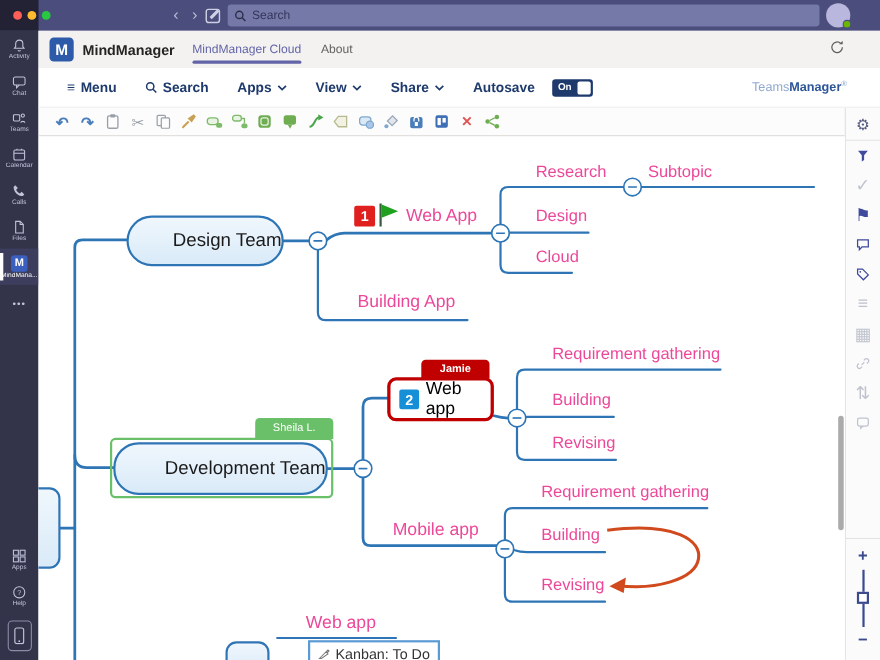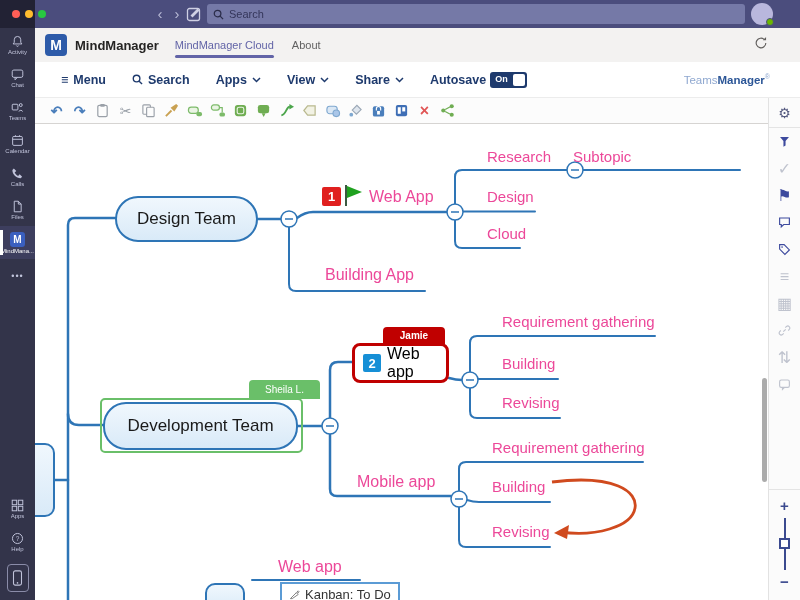--- a/index.html
+++ b/index.html
@@ -37,21 +37,21 @@
   .apptitle{font-size:13px;font-weight:bold;color:#252423;margin-right:16px}
   .apptab{position:relative;font-size:11px;color:#616161;margin-right:18px;padding:9px 0;cursor:pointer}
   .apptab.active{color:#6264a7}
   .apptab.active::after{content:"";position:absolute;left:0;right:0;bottom:2px;height:3px;background:#6264a7;border-radius:2px}
   .refresh{margin-left:auto;margin-right:32px;color:#605e5c;cursor:pointer}
 
   
   .menubar{position:absolute;left:35px;top:62px;width:765px;height:36px;background:#fff;display:flex;align-items:center;border-bottom:1px solid #ececec}
   .mbtn{display:flex;align-items:center;gap:5px;color:#1e3a6d;font-size:12.5px;font-weight:bold;margin-left:26px;cursor:pointer;white-space:nowrap}
   .mbtn svg{display:block}
-  .autosave{display:flex;align-items:center;gap:4px;margin-left:26px}
+  .autosave{display:flex;align-items:center;gap:16px;margin-left:26px}
   .as-label{color:#1e3a6d;font-size:12.5px;font-weight:bold}
   .toggle{width:37px;height:16px;background:#1e3a6d;border-radius:3px;position:relative;cursor:pointer}
   .toggle .on{position:absolute;left:5px;top:2px;color:#fff;font-size:9px;font-weight:bold}
   .toggle .knob{position:absolute;right:2px;top:2px;width:12px;height:12px;background:#fff;border-radius:2px}
   .brand{margin-left:auto;margin-right:30px;font-size:11.5px;color:#8fa8d0;white-space:nowrap}
   .brand b{color:#2c5697}
   .brand sup{font-size:7px}
 
   
   .iconbar{position:absolute;left:35px;top:98px;width:733px;height:26px;background:#fcfcfc;border-bottom:1px solid #d6d4d2;display:flex;align-items:center;gap:6px;padding-left:13px}
@@ -68,21 +68,21 @@
   .ico-dark{color:#555a80}.ico-navy{color:#3d4a9e}.ico-gray{color:#bfc3ce}
   .zoomctl{margin-top:auto;width:100%;display:flex;flex-direction:column;align-items:center;border-top:1px solid #e4e4e4;padding:6px 0 8px}
   .zbtn{color:#3b4a8f;font-size:15px;font-weight:bold;height:20px;cursor:pointer;line-height:20px}
   .slider{position:relative;width:100%;height:52px;display:flex;justify-content:center;margin:2px 0}
   .slider .track{width:2px;height:52px;background:#3b4a8f}
   .slider .handle{position:absolute;top:20px;width:11px;height:11px;background:#fff;border:2px solid #3b4a8f;cursor:grab}
 
   
   .cv{position:absolute;left:35px;top:124px;width:733px;height:476px;background:#fff;overflow:hidden}
   .cv svg.lines{position:absolute;left:0;top:0}
-  .node{position:absolute;display:flex;align-items:center;justify-content:center;color:#1a1a1a}
+  .node{position:absolute;display:flex;align-items:center;justify-content:flex-end;color:#1a1a1a}
   .pill{background:linear-gradient(#f0f7fd,#d9eaf8);border:2px solid #2e75b6;border-radius:23px;font-size:17px}
   .lab{position:absolute;color:#ec4899;white-space:nowrap;cursor:default}
   .l16{font-size:16px}.l15{font-size:15px}
   .boundary{position:absolute;border:2px solid #6abf69;border-radius:5px;background:transparent}
   .gtag{position:absolute;background:#6abf69;color:#fff;font-size:10px;display:flex;align-items:center;justify-content:center;border-radius:4px 4px 0 0}
   .rtag{position:absolute;background:#c00000;color:#fff;font-size:10px;font-weight:bold;display:flex;align-items:center;justify-content:center;border-radius:4px 4px 0 0}
   .selnode{position:absolute;background:#fff;border:3px solid #c00000;border-radius:8px;display:flex;align-items:center;padding:0 8px;gap:6px}
   .marker{width:19px;height:19px;border-radius:2px;color:#fff;font-size:13px;font-weight:bold;display:flex;align-items:center;justify-content:center}
   .m-red{background:#e0201f;position:absolute}
   .m-blue{background:#168fd6;width:18px;height:18px;flex:0 0 auto}
@@ -457,27 +457,27 @@
     <span class="marker m-red" style="left:287px;top:63px">1</span>
     <span class="flagwrap" style="left:309px;top:60px">
       <svg width="20" height="23" viewBox="0 0 20 23">
           <path d="M2 1 V22" stroke="#3a5a40" stroke-width="2"></path>
           <path d="M3 2 L18 8 L3 14 Z" fill="#1fa11f"></path>
         </svg>
     </span>
     <span class="lab l16" style="left:334px;top:64px">Web App</span>
 
     <span class="lab l15" style="left:452px;top:24px">Research</span>
-    <span class="lab l15" style="left:538px;top:24px">Subtopic</span>
+    <span class="lab l15" style="left:554px;top:24px">Subtopic</span>
     <span class="lab l15" style="left:452px;top:64px">Design</span>
     <span class="lab l15" style="left:452px;top:101px">Cloud</span>
     <span class="lab l16" style="left:290px;top:142px">Building App</span>
 
     <div class="boundary" style="left:65px;top:274px;width:203px;height:55px"></div>
-    <div class="gtag" style="left:214px;top:256px;width:71px;height:19px">Sheila L.</div>
+    <div class="gtag" style="left:197px;top:256px;width:71px;height:19px">Sheila L.</div>
     <div class="node pill" style="left:68px;top:278px;width:195px;height:48px">
       <span>Development Team</span>
     </div>
 
     <div class="rtag" style="left:348px;top:203px;width:62px;height:17px">Jamie</div>
     <div class="selnode" style="left:317px;top:219px;width:97px;height:40px">
       <span class="marker m-blue">2</span>
       <span class="l16">Web app</span>
     </div>
 

